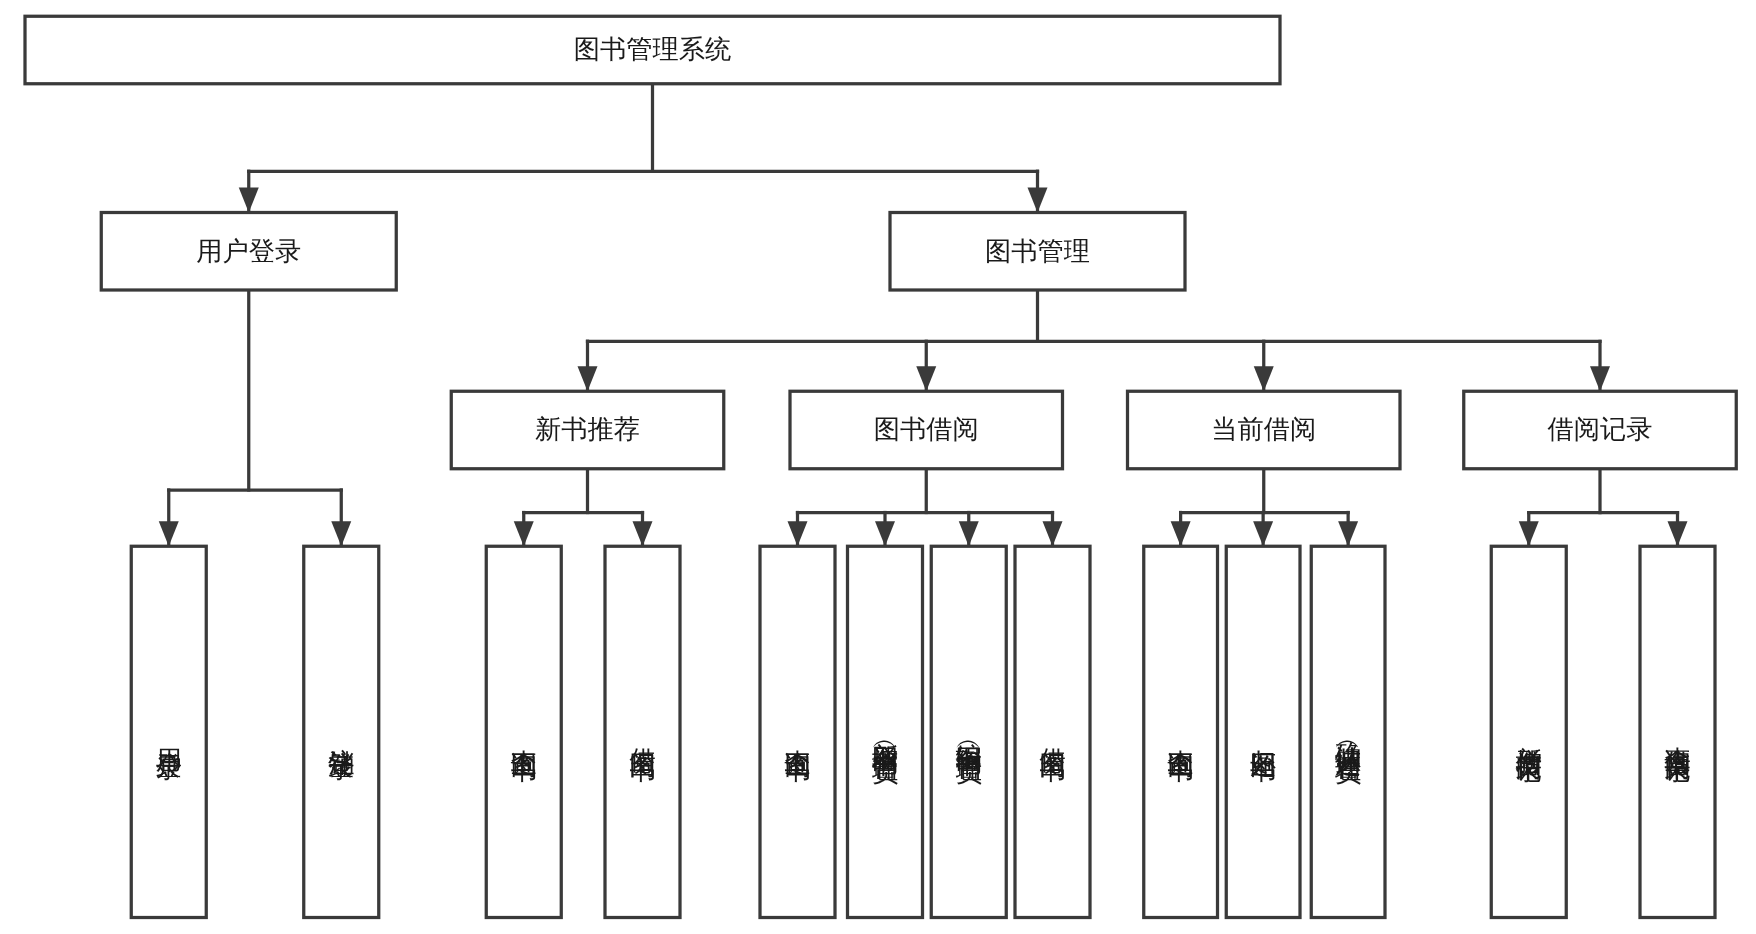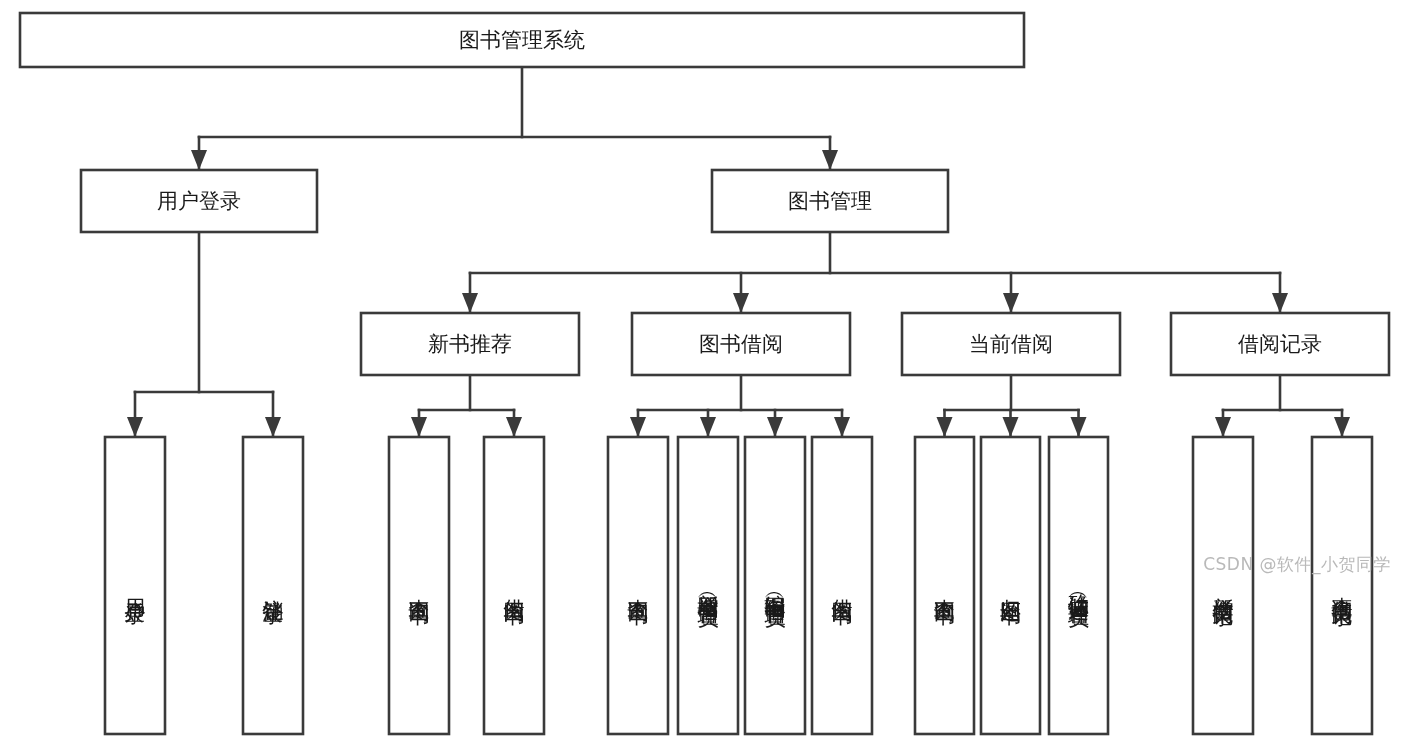--- a/index.html
+++ b/index.html
@@ -176,15 +176,14 @@
       <div class="vlabel" style="left: 678px; top: 437px; width: 60px; height: 297px;">新增图书（管理员）</div>
       <div class="vlabel" style="left: 745px; top: 437px; width: 60px; height: 297px;">编辑图书（管理员）</div>
       <div class="vlabel" style="left: 812px; top: 437px; width: 60px; height: 297px;">借阅图书</div>
       <div class="vlabel" style="left: 915px; top: 437px; width: 59px; height: 297px;">查询图书</div>
       <div class="vlabel" style="left: 981px; top: 437px; width: 59px; height: 297px;">归还图书</div>
       <div class="vlabel" style="left: 1049px; top: 437px; width: 59px; height: 297px;">确认归还（管理员）</div>
       <div class="vlabel" style="left: 1193px; top: 437px; width: 60px; height: 297px;">新增借阅记录</div>
       <div class="vlabel" style="left: 1312px; top: 437px; width: 60px; height: 297px;">查询借阅记录</div>
     </div>
 
-  <div id="watermark">CSDN @软件_小贺同学</div>
 
 </div>
 
 </body></html>

